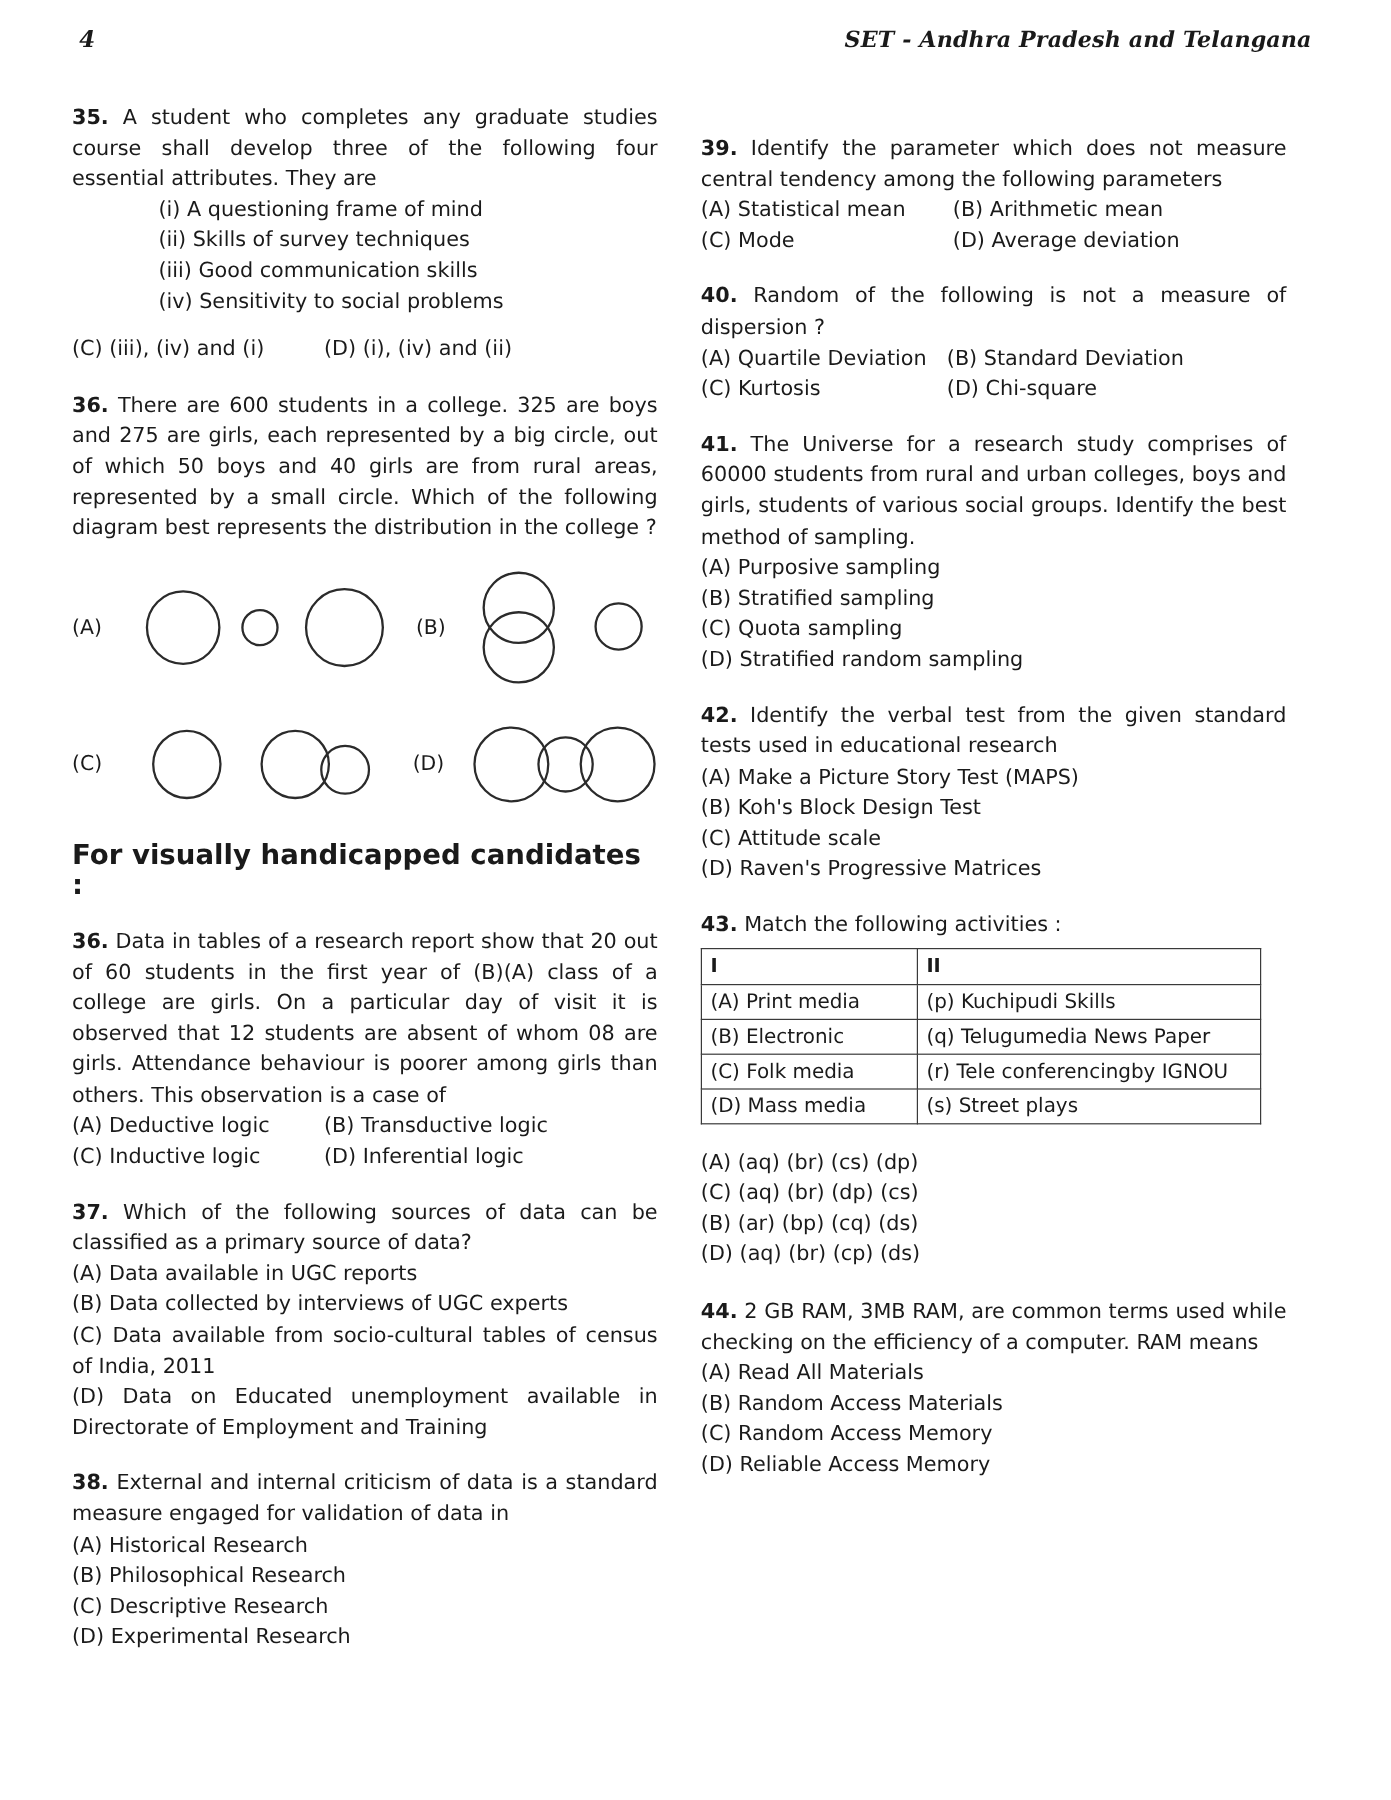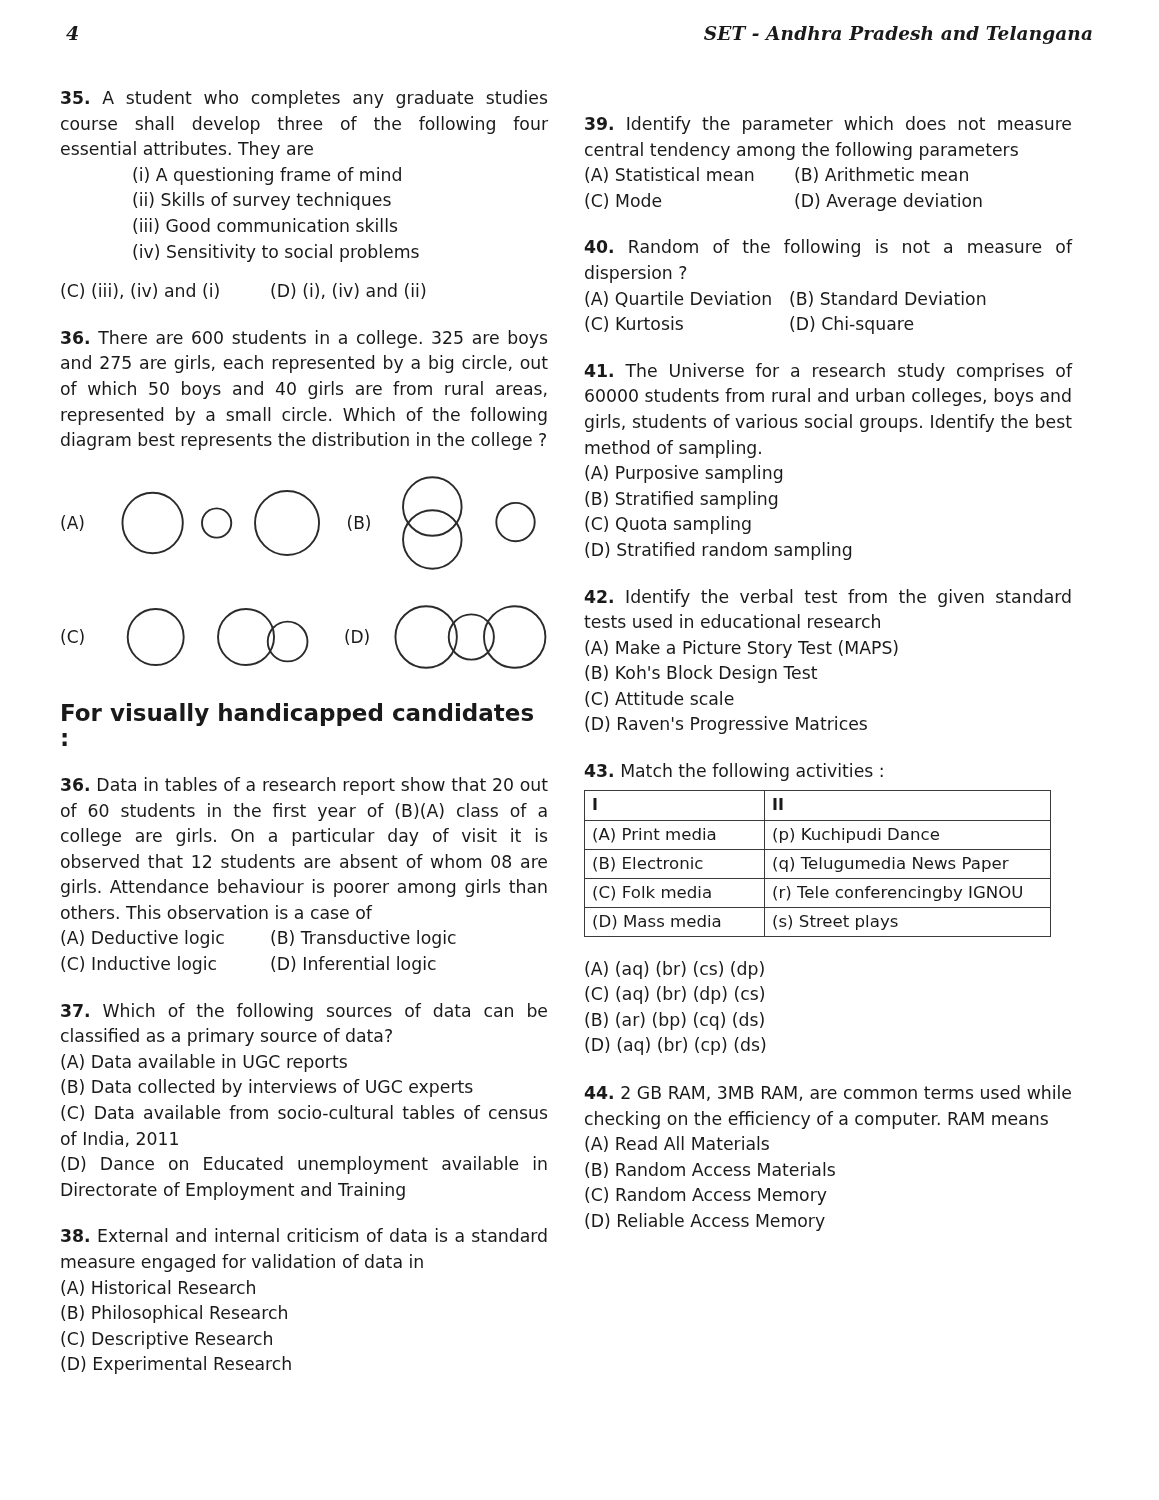--- a/index.html
+++ b/index.html
@@ -225,21 +225,21 @@
           <span>(C) Inductive logic</span>
           <span>(D) Inferential logic</span>
         </div>
       </div>
 
       <div class="q">
         <div class="q-body"><span class="qnum">37.</span> <span>Which of the following sources of data can be classified as a primary source of data?</span></div>
         <div class="opt">(A) Data available in UGC reports</div>
         <div class="opt">(B) Data collected by interviews of UGC experts</div>
         <div class="opt q-body">(C) Data available from socio-cultural tables of census of India, 2011</div>
-        <div class="opt q-body">(D) Dance on Educated unemployment available in Directorate of Employment and Training</div>
+        <div class="opt q-body">(D) Data on Educated unemployment available in Directorate of Employment and Training</div>
       </div>
 
       <div class="q">
         <div class="q-body"><span class="qnum">38.</span> <span>External and internal criticism of data is a standard measure engaged for validation of data in</span></div>
         <div class="opt">(A) Historical Research</div>
         <div class="opt">(B) Philosophical Research</div>
         <div class="opt">(C) Descriptive Research</div>
         <div class="opt">(D) Experimental Research</div>
       </div>
 
@@ -293,21 +293,21 @@
         <table class="match-table">
           <thead>
             <tr>
               <th class="c1">I</th>
               <th>II</th>
             </tr>
           </thead>
           <tbody>
             <tr>
               <td class="c1">(A) Print media</td>
-              <td>(p) Kuchipudi Dance</td>
+              <td>(p) Kuchipudi Skills</td>
             </tr>
             <tr>
               <td class="c1">(B) Electronic</td>
               <td>(q) Telugumedia News Paper</td>
             </tr>
             <tr>
               <td class="c1">(C) Folk media</td>
               <td>(r) Tele conferencingby IGNOU</td>
             </tr>
             <tr>

